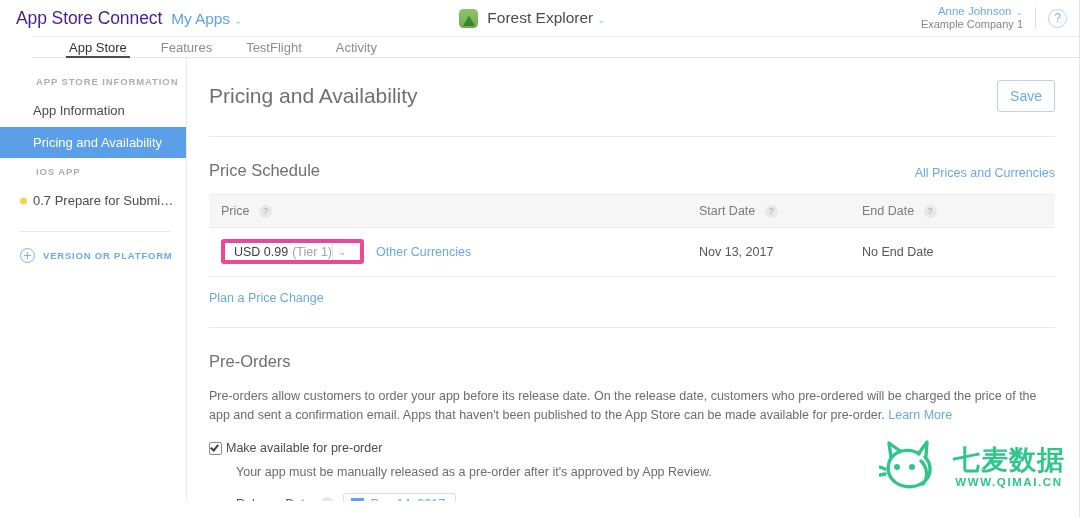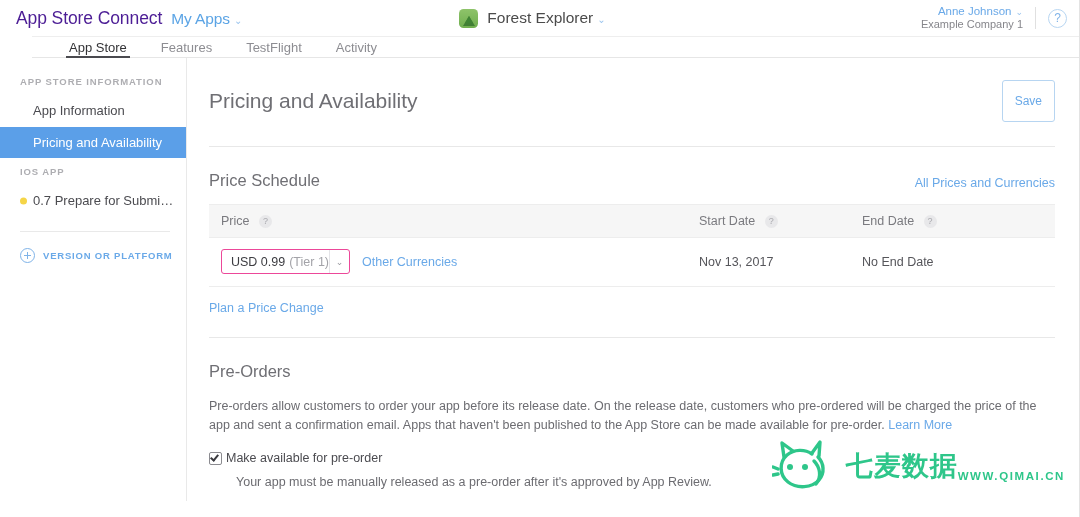--- a/index.html
+++ b/index.html
@@ -73,21 +73,21 @@
     content:""; position:absolute; left:14px; right:14px; bottom:-1px; height:2px; background:#4a4a4f;
   }
 
   
   .body { display:flex; height:443px; }
 
   
   .sidebar { width:187px; flex:none; background:#fff; border-right:1px solid #e9e9e9; padding-top:10px; }
   .side-head {
     font-size:9.5px; letter-spacing:.9px; color:#aeaeb2; text-transform:uppercase;
-    padding:8px 0 8px 20px; font-weight:600;
+    padding:8px 0 8px 36px; font-weight:600;
   }
   .side-item {
     font-size:13px; color:#4b4b50; padding:7px 12px 7px 33px; cursor:pointer; line-height:1.35;
   }
   .side-item.active { background:#5b9fe8; color:#fff; }
   .side-item.ios {
     padding-left:33px; position:relative; white-space:nowrap; overflow:hidden; text-overflow:ellipsis;
   }
   .dot {
     position:absolute; left:20px; top:50%; transform:translateY(-50%);
@@ -104,22 +104,22 @@
   }
   .plus-icon::before { left:3px; right:3px; top:6px; height:1px; }
   .plus-icon::after { top:3px; bottom:3px; left:6px; width:1px; }
   .add-label { font-size:9.5px; letter-spacing:.8px; color:#6aa9e8; font-weight:700; text-transform:uppercase; }
 
   
   .main { flex:1; padding:0 24px 0 22px; overflow:hidden; position:relative; }
   .page-head { display:flex; align-items:center; justify-content:space-between; padding:22px 0 24px 0; }
   .page-title { font-size:21px; color:#6f6f74; font-weight:400; }
   .save-btn {
-    border:1px solid #b7d5f1; color:#6aa9e8; background:#fff; font-size:12px;
-    padding:13px 12px; border-radius:3px; cursor:pointer; font-family:inherit;
+    border:1px solid #b7d5f1; color:#6aa9e8; background:#fff; font-size:14px;
+    padding:7px 12px; border-radius:3px; cursor:pointer; font-family:inherit;
   }
   .hr { height:1px; background:#e8e8e8; }
 
   .section { padding-top:24px; }
   .sec-head { display:flex; align-items:flex-end; justify-content:space-between; padding-bottom:14px; }
   .sec-title { font-size:16.5px; color:#6f6f74; font-weight:400; }
   .link { color:#6aa9e8; font-size:12.5px; cursor:pointer; }
   .link.sm { font-size:12.5px; }
 
   .table { width:100%; border-collapse:collapse; }
@@ -129,22 +129,22 @@
   }
   .table th:first-child { padding-left:12px; }
   .table td { padding:11px 0 12px 12px; border-bottom:1px solid #ededed; font-size:12.5px; color:#55555a; }
   .qmark {
     display:inline-flex; align-items:center; justify-content:center;
     width:13px; height:13px; border-radius:50%; background:#e8e8ea; color:#a9a9ae;
     font-size:9px; margin-left:6px; vertical-align:1px; cursor:pointer;
   }
 
   .select {
-    display:inline-flex; align-items:center; border:1px solid #ec4899; border-radius:3px;
-    background:#fff; height:25px; padding:0 0 0 9px; cursor:pointer; min-width:126px;
+    display:inline-flex; align-items:center; border:4px solid #ec4899; border-radius:3px;
+    background:#fff; height:25px; padding:0 8px 0 9px; cursor:pointer; min-width:126px;
   }
   .select .val { font-size:12.5px; color:#3c3c41; }
   .select .tier { font-size:12.5px; color:#a3a3a8; margin-left:4px; }
   .select .arrow {
     margin-left:auto; border-left:1px solid #e4e4e8; width:20px; height:100%;
     display:flex; align-items:center; justify-content:center; color:#9a9aa0; font-size:9px;
   }
   .price-cell { display:flex; align-items:center; gap:12px; }
 
   .plan-link { padding:14px 0 0 0; font-size:12.5px; }
@@ -168,21 +168,21 @@
     background:#fff; padding:3px 10px 3px 7px; cursor:pointer;
   }
   .cal-icon { width:13px; height:13px; flex:none; }
   .date-val { font-size:12.5px; color:#6aa9e8; }
 
   
   .watermark {
     position:absolute; right:14px; bottom:4px; display:flex; align-items:center; gap:8px;
     pointer-events:none;
   }
-  .wm-text { display:flex; flex-direction:row; align-items:flex-end; }
+  .wm-text { display:flex; flex-direction:column; align-items:center; }
   .wm-cn { font-size:27px; color:#2ec68a; font-weight:700; letter-spacing:1px; line-height:1.1; }
   .wm-url { font-size:11.5px; color:#2ec68a; letter-spacing:1.6px; font-weight:700; }
 </style>
 </head>
 <body>
 
 <div class="page">
 
   <div class="topbar">
     <div class="brand-wrap">

